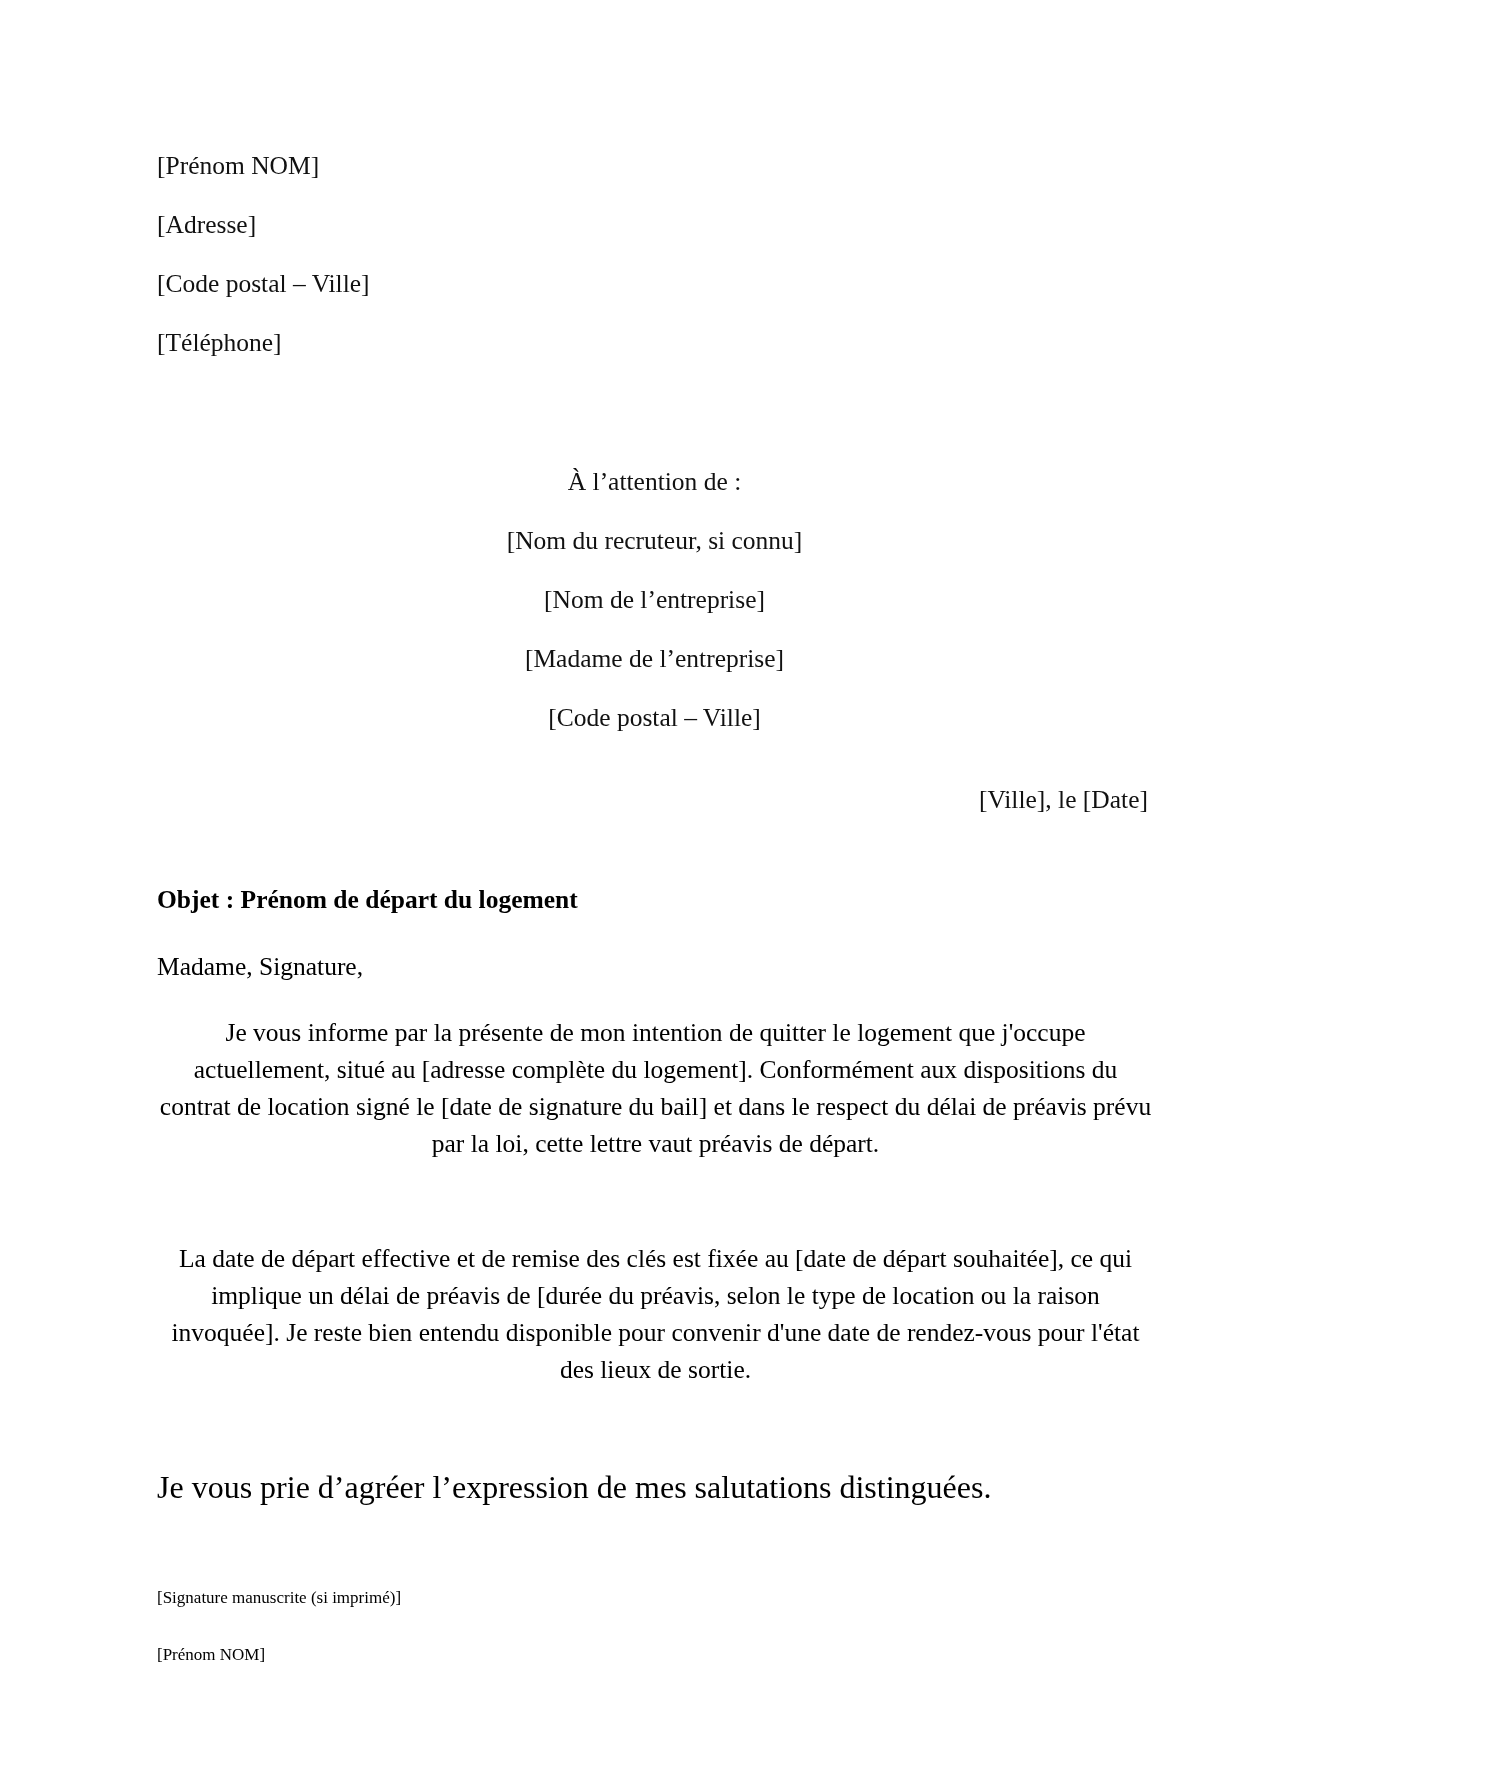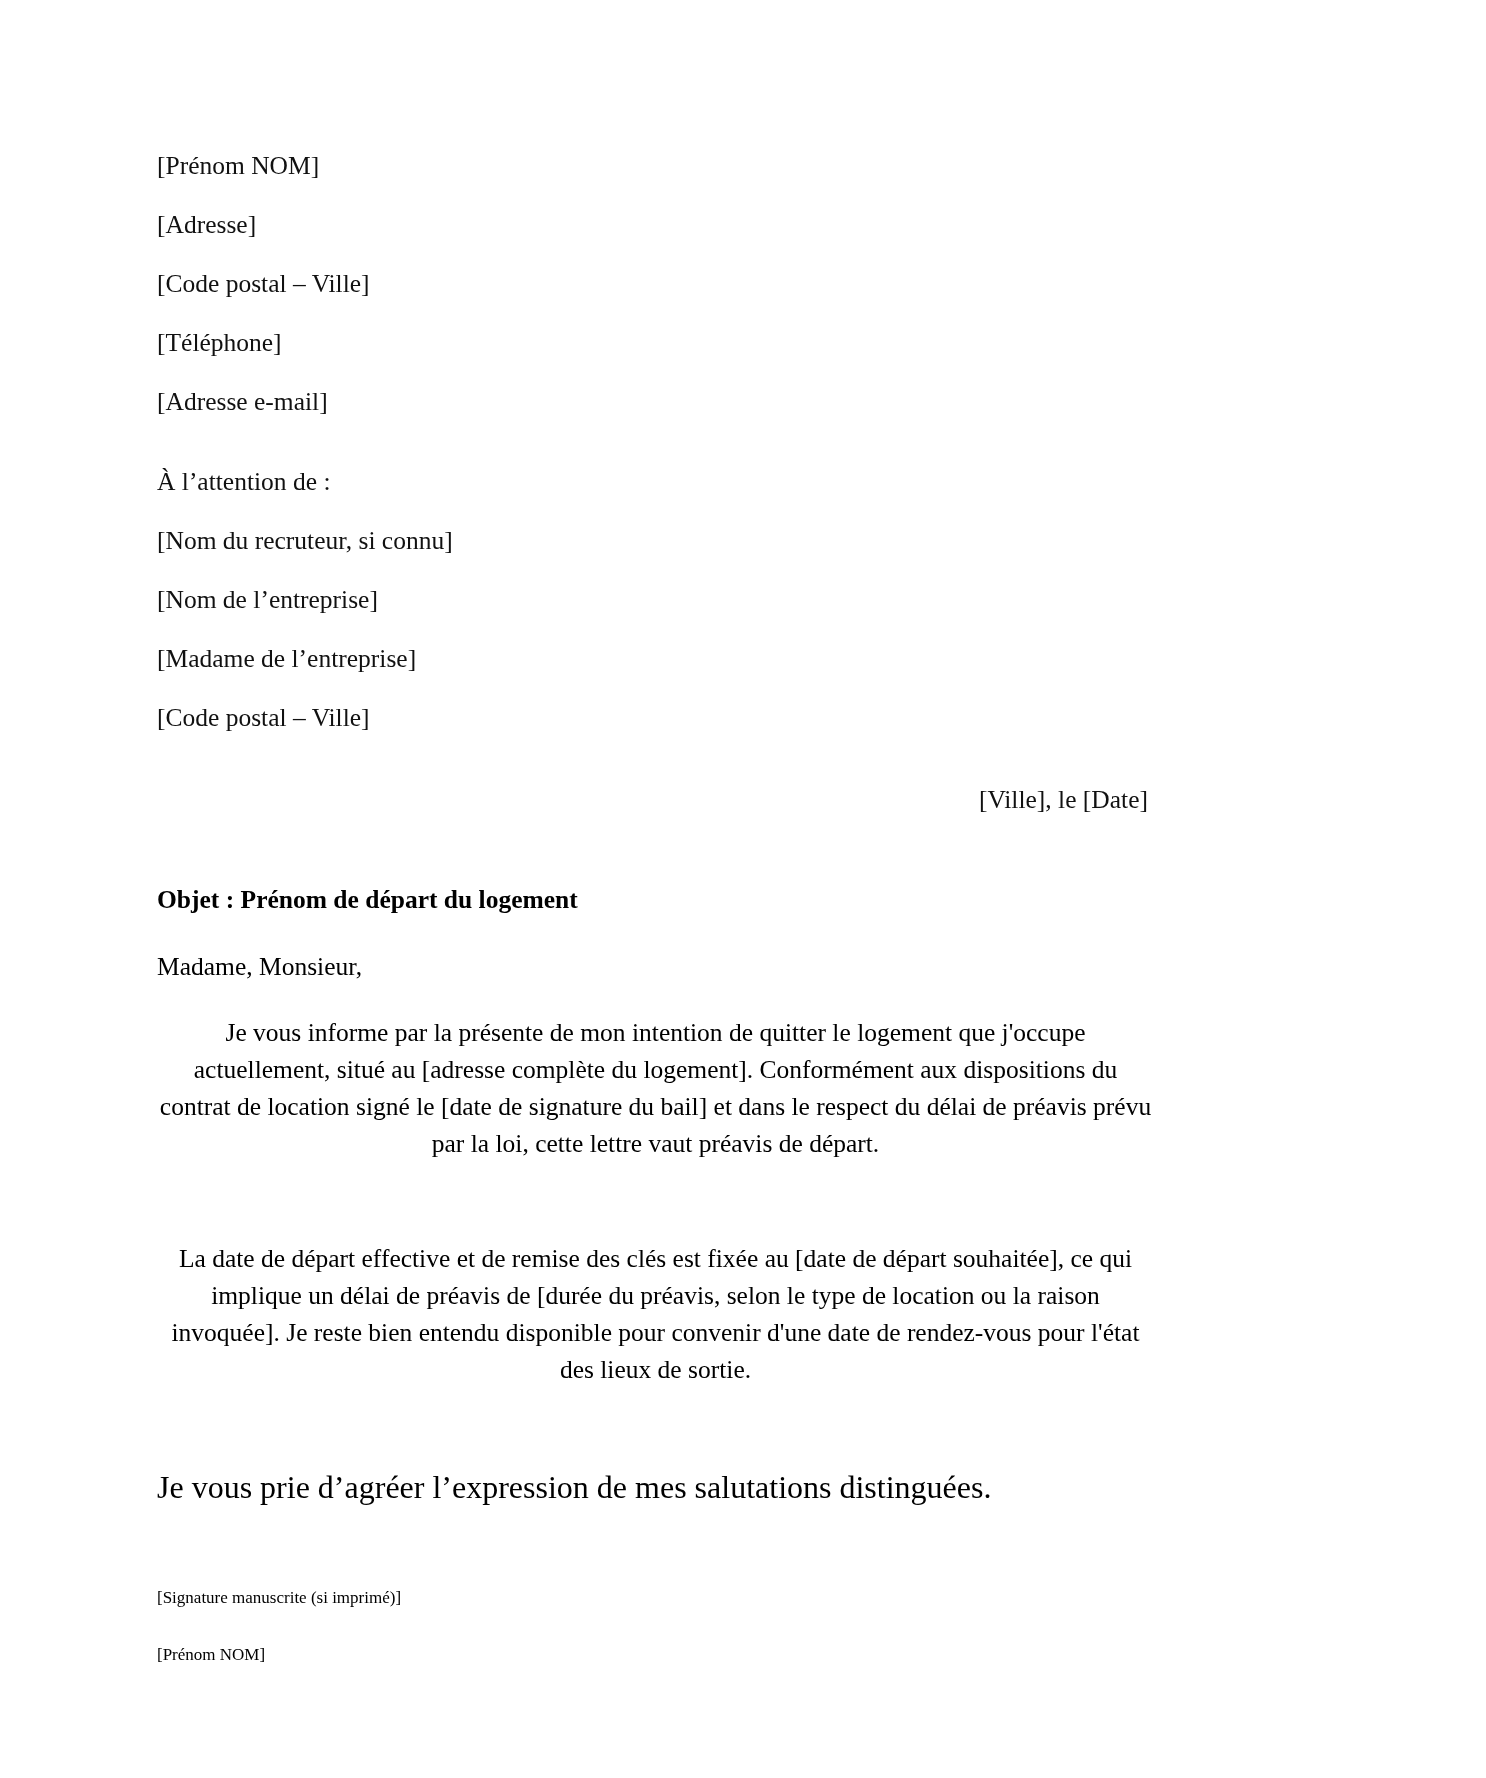--- a/index.html
+++ b/index.html
@@ -37,21 +37,21 @@
   }
   .sender-block .line {
     margin: 0 0 27px 0;
   }
   
   .recipient-block {
     position: absolute;
     left: 157px;
     top: 466px;
     width: 995px;
-    text-align: left;
+    text-align: center;
   }
   .recipient-block .line {
     margin: 0 0 27px 0;
   }
   
   .date-block {
     position: absolute;
     left: 157px;
     top: 780px;
     width: 995px;
@@ -99,38 +99,37 @@
 </head>
 <body>
 
 <div class="page">
 
   <div class="sender-block">
     <div class="line">[Prénom NOM]</div>
     <div class="line">[Adresse]</div>
     <div class="line">[Code postal – Ville]</div>
     <div class="line">[Téléphone]</div>
-    <div class="line">[Adresse e-mail]</div>
   </div>
 
   <div class="recipient-block">
     <div class="line">À l’attention de :</div>
     <div class="line">[Nom du recruteur, si connu]</div>
     <div class="line">[Nom de l’entreprise]</div>
     <div class="line">[Madame de l’entreprise]</div>
     <div class="line">[Code postal – Ville]</div>
   </div>
 
   <div class="date-block">
     <div class="line">[Ville], le [Date]</div>
   </div>
 
   <div class="body-block">
     <div class="subject">Objet : Prénom de départ du logement</div>
-    <div class="salutation">Madame, Monsieur,</div>
+    <div class="salutation">Madame, Signature,</div>
     <p class="para">Je vous informe par la présente de mon intention de quitter le logement que j'occupe actuellement, situé au [adresse complète du logement]. Conformément aux dispositions du contrat de location signé le [date de signature du bail] et dans le respect du délai de préavis prévu par la loi, cette lettre vaut préavis de départ.</p>
     <p class="para">La date de départ effective et de remise des clés est fixée au [date de départ souhaitée], ce qui implique un délai de préavis de [durée du préavis, selon le type de location ou la raison invoquée]. Je reste bien entendu disponible pour convenir d'une date de rendez-vous pour l'état des lieux de sortie.</p>
     <div class="closing">Je vous prie d’agréer l’expression de mes salutations distinguées.</div>
     <div class="sign-line">[Signature manuscrite (si imprimé)]</div>
     <div class="sign-line">[Prénom NOM]</div>
   </div>
 
 </div>
 
 </body></html>

